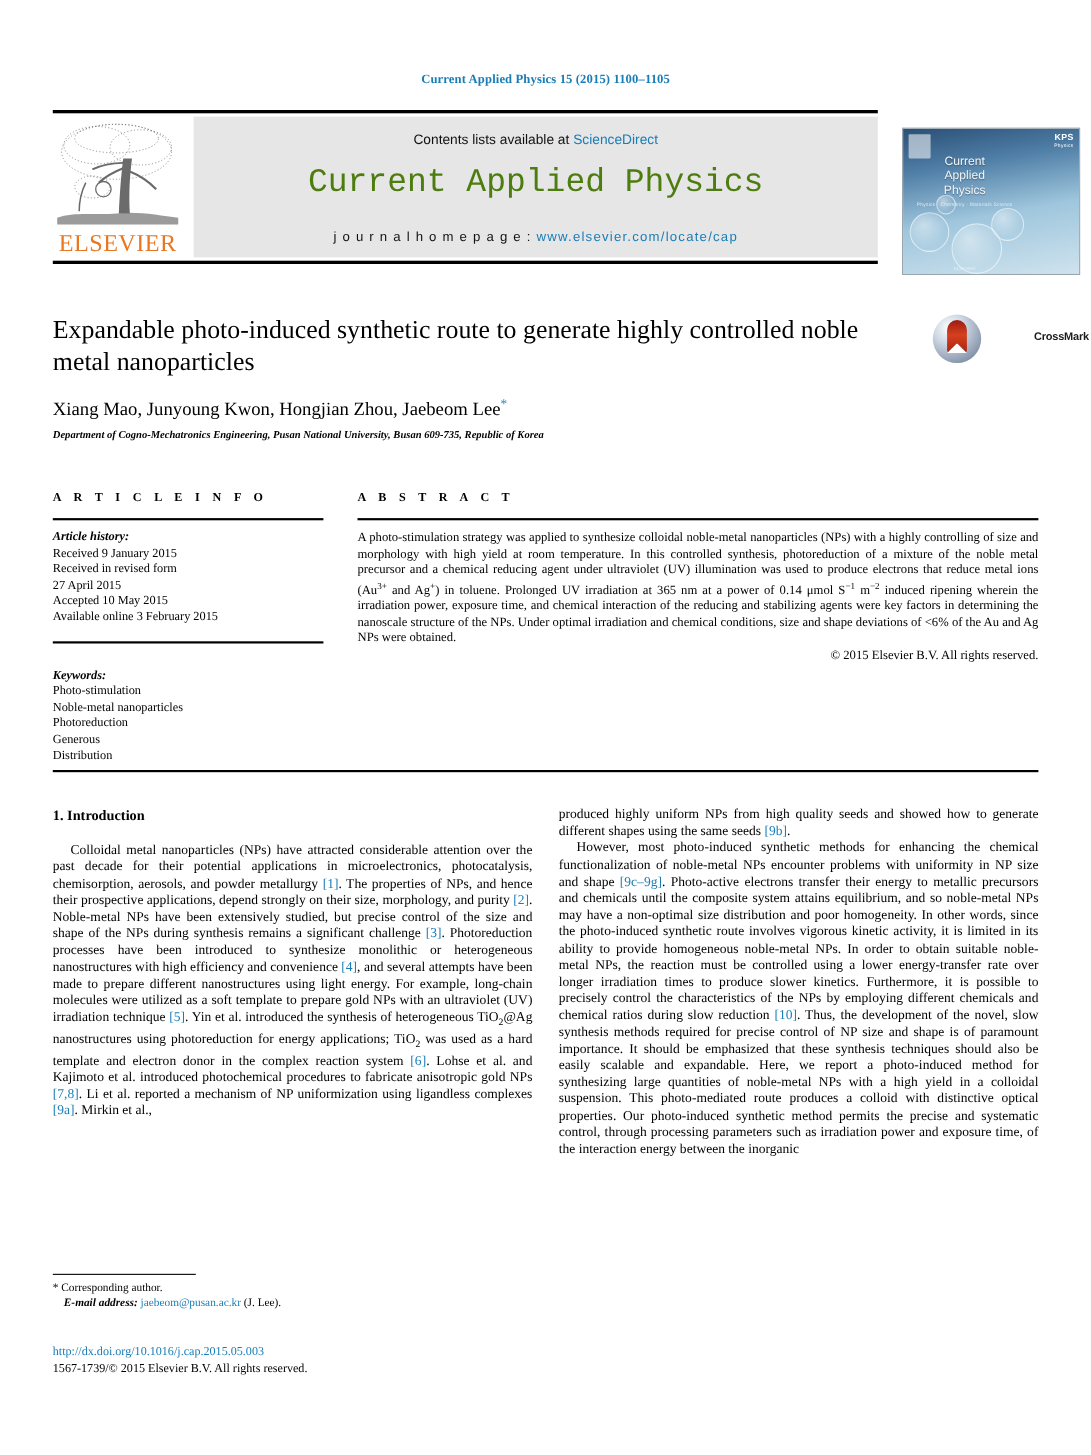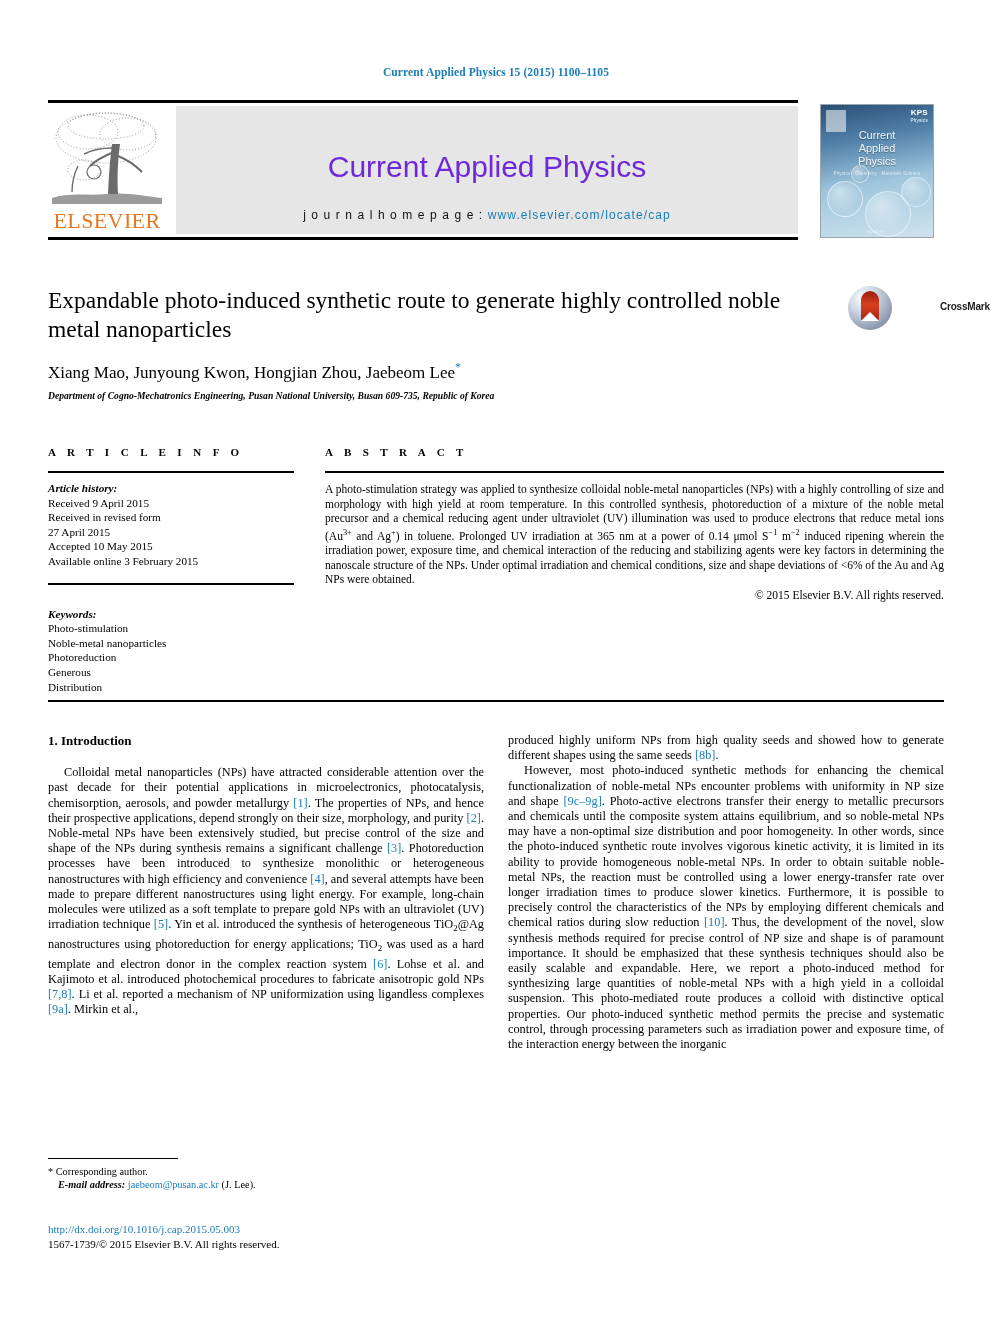--- a/index.html
+++ b/index.html
@@ -92,45 +92,46 @@
     color: #111;
   }
   .contents-line .sd {
     color: #1a7db6;
   }
   .journal-title {
     position: absolute;
     top: 44px;
     left: 0; width: 622px;
     text-align: center;
-    font-family: Liberation Sans, sans-serif;
+    font-family: Liberation Mono, monospace;
     font-size: 30px;
-    color: #6d28d9;
+    color: #4d7c0f;
   }
   .homepage-line {
     position: absolute;
     bottom: 12px;
     left: 0; width: 622px;
     text-align: center;
     font-family: "Liberation Sans", sans-serif;
     font-size: 12px;
     letter-spacing: 1.1px;
     color: #111;
   }
   .homepage-line .url { color: #1a7db6; }
 
   .cover-thumb {
     position: absolute;
     left: 772px;
-    top: 4px;
+    top: 16px;
     width: 112px;
     height: 132px;
     border: 1px solid #9aa6ad;
     background: linear-gradient(170deg,#2b4f76 0%, #4f7ea6 26%, #9fc6dd 58%, #cfe3ee 100%);
     overflow: hidden;
+    padding-left: 48px;
   }
   .cover-thumb .kps {
     position:absolute; right:5px; top:4px;
     font-family:"Liberation Sans", sans-serif;
     font-size:8px; color:#ffffff; font-weight:bold; letter-spacing:.3px;
     text-align:right; line-height:8px;
   }
   .cover-thumb .kps small { font-size:4.5px; font-weight:normal; display:block; }
   .cover-thumb .elsv {
     position:absolute; left:5px; top:5px;
@@ -353,20 +354,23 @@
           <path d="M30 58 C26 66 24 74 24 84" stroke="#6b6b6b" stroke-width="1.4" fill="none"></path>
           <ellipse cx="36" cy="62" rx="16" ry="10" fill="none" stroke="#5a5a5a" stroke-width="0.6" stroke-dasharray="1 2"></ellipse>
           <path d="M4 90 C20 84 40 88 58 86 C78 84 98 88 114 90 L114 96 L4 96 Z" fill="#7a7a7a" opacity=".75"></path>
           <circle cx="46" cy="64" r="7" fill="none" stroke="#6b6b6b" stroke-width="1.2"></circle>
         </g>
       </svg>
       <div class="elsevier-word">ELSEVIER</div>
     </div>
 
     <div class="grey-band">
+      <div class="contents-line">
+        <span>Contents lists available at </span><span class="sd">ScienceDirect</span>
+      </div>
       <div class="journal-title">Current Applied Physics</div>
       <div class="homepage-line">
         <span>j o u r n a l   h o m e p a g e :   </span><span class="url">www.elsevier.com/locate/cap</span>
       </div>
     </div>
 
     <div class="cover-thumb">
       <div class="elsv"></div>
       <div class="kps">
         <span>KPS</span>
@@ -402,21 +406,21 @@
       <div class="cm-notch"></div>
     </div>
     <div class="cm-label">CrossMark</div>
   </div>
 
   <div class="info-col">
     <div class="sec-head">A R T I C L E   I N F O</div>
     <div class="rule-thick"></div>
     <div class="info-body" style="padding-top:8px;">
       <div class="lbl">Article history:</div>
-      <div>Received 9 April 2015</div>
+      <div>Received 9 January 2015</div>
       <div>Received in revised form</div>
       <div>27 April 2015</div>
       <div>Accepted 10 May 2015</div>
       <div>Available online 3 February 2015</div>
     </div>
     <div class="info-gap"></div>
     <div class="rule-thick"></div>
     <div class="info-body" style="padding-top:22px;">
       <div class="lbl">Keywords:</div>
       <div>Photo-stimulation</div>
@@ -435,21 +439,21 @@
   </div>
 
   <div class="long-rule" style="top:700px;"></div>
 
   <div class="body-col left">
     <h2>1. Introduction</h2>
     <p><span>Colloidal metal nanoparticles (NPs) have attracted considerable attention over the past decade for their potential applications in microelectronics, photocatalysis, chemisorption, aerosols, and powder metallurgy </span><span class="ref">[1]</span><span>. The properties of NPs, and hence their prospective applications, depend strongly on their size, morphology, and purity </span><span class="ref">[2]</span><span>. Noble-metal NPs have been extensively studied, but precise control of the size and shape of the NPs during synthesis remains a significant challenge </span><span class="ref">[3]</span><span>. Photoreduction processes have been introduced to synthesize monolithic or heterogeneous nanostructures with high efficiency and convenience </span><span class="ref">[4]</span><span>, and several attempts have been made to prepare different nanostructures using light energy. For example, long-chain molecules were utilized as a soft template to prepare gold NPs with an ultraviolet (UV) irradiation technique </span><span class="ref">[5]</span><span>. Yin et al. introduced the synthesis of heterogeneous TiO</span><sub>2</sub><span>@Ag nanostructures using photoreduction for energy applications; TiO</span><sub>2</sub><span> was used as a hard template and electron donor in the complex reaction system </span><span class="ref">[6]</span><span>. Lohse et al. and Kajimoto et al. introduced photochemical procedures to fabricate anisotropic gold NPs </span><span class="ref">[7,8]</span><span>. Li et al. reported a mechanism of NP uniformization using ligandless complexes </span><span class="ref">[9a]</span><span>. Mirkin et al.,</span></p>
   </div>
 
   <div class="body-col right">
-    <p class="noindent"><span>produced highly uniform NPs from high quality seeds and showed how to generate different shapes using the same seeds </span><span class="ref">[8b]</span><span>.</span></p>
+    <p class="noindent"><span>produced highly uniform NPs from high quality seeds and showed how to generate different shapes using the same seeds </span><span class="ref">[9b]</span><span>.</span></p>
     <p><span>However, most photo-induced synthetic methods for enhancing the chemical functionalization of noble-metal NPs encounter problems with uniformity in NP size and shape </span><span class="ref">[9c–9g]</span><span>. Photo-active electrons transfer their energy to metallic precursors and chemicals until the composite system attains equilibrium, and so noble-metal NPs may have a non-optimal size distribution and poor homogeneity. In other words, since the photo-induced synthetic route involves vigorous kinetic activity, it is limited in its ability to provide homogeneous noble-metal NPs. In order to obtain suitable noble-metal NPs, the reaction must be controlled using a lower energy-transfer rate over longer irradiation times to produce slower kinetics. Furthermore, it is possible to precisely control the characteristics of the NPs by employing different chemicals and chemical ratios during slow reduction </span><span class="ref">[10]</span><span>. Thus, the development of the novel, slow synthesis methods required for precise control of NP size and shape is of paramount importance. It should be emphasized that these synthesis techniques should also be easily scalable and expandable. Here, we report a photo-induced method for synthesizing large quantities of noble-metal NPs with a high yield in a colloidal suspension. This photo-mediated route produces a colloid with distinctive optical properties. Our photo-induced synthetic method permits the precise and systematic control, through processing parameters such as irradiation power and exposure time, of the interaction energy between the inorganic</span></p>
   </div>
 
   <div class="footnote">
     <div class="fn-rule"></div>
     <div>* Corresponding author.</div>
     <div class="fn-line"><span class="em">E-mail address:</span> <a href="#">jaebeom@pusan.ac.kr</a><span> (J. Lee).</span></div>
   </div>
 
   <div class="doi-block">

